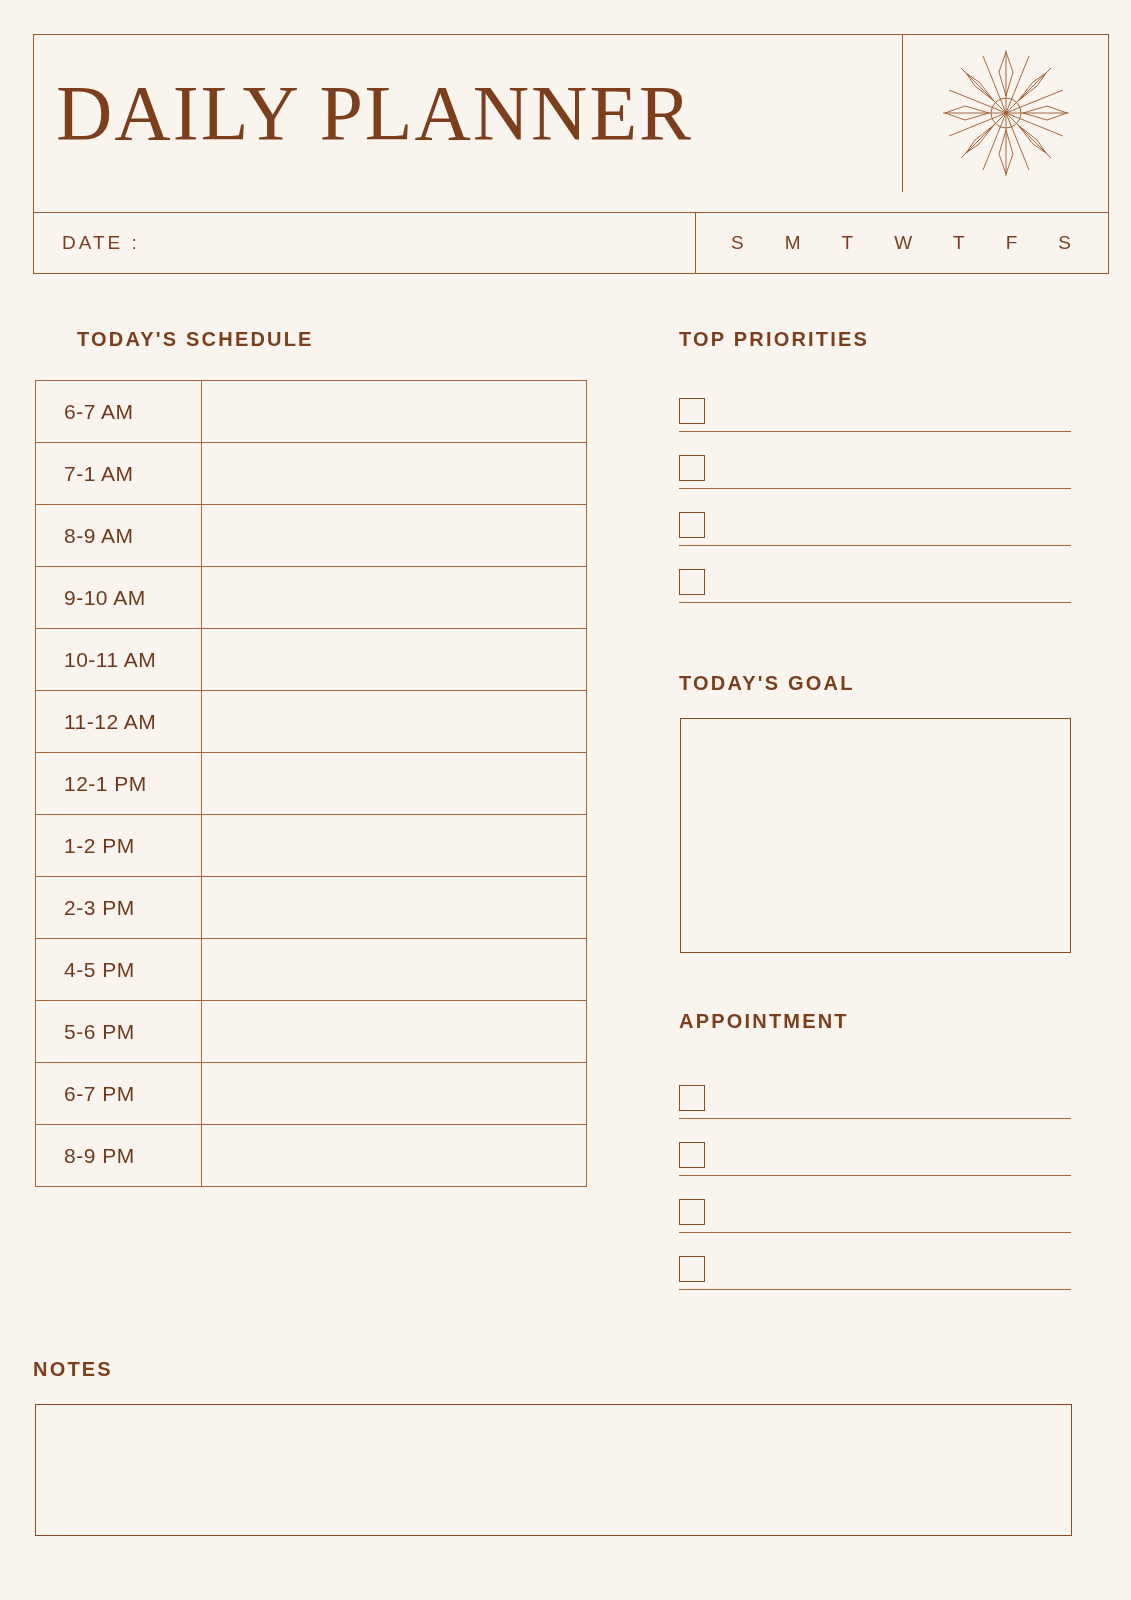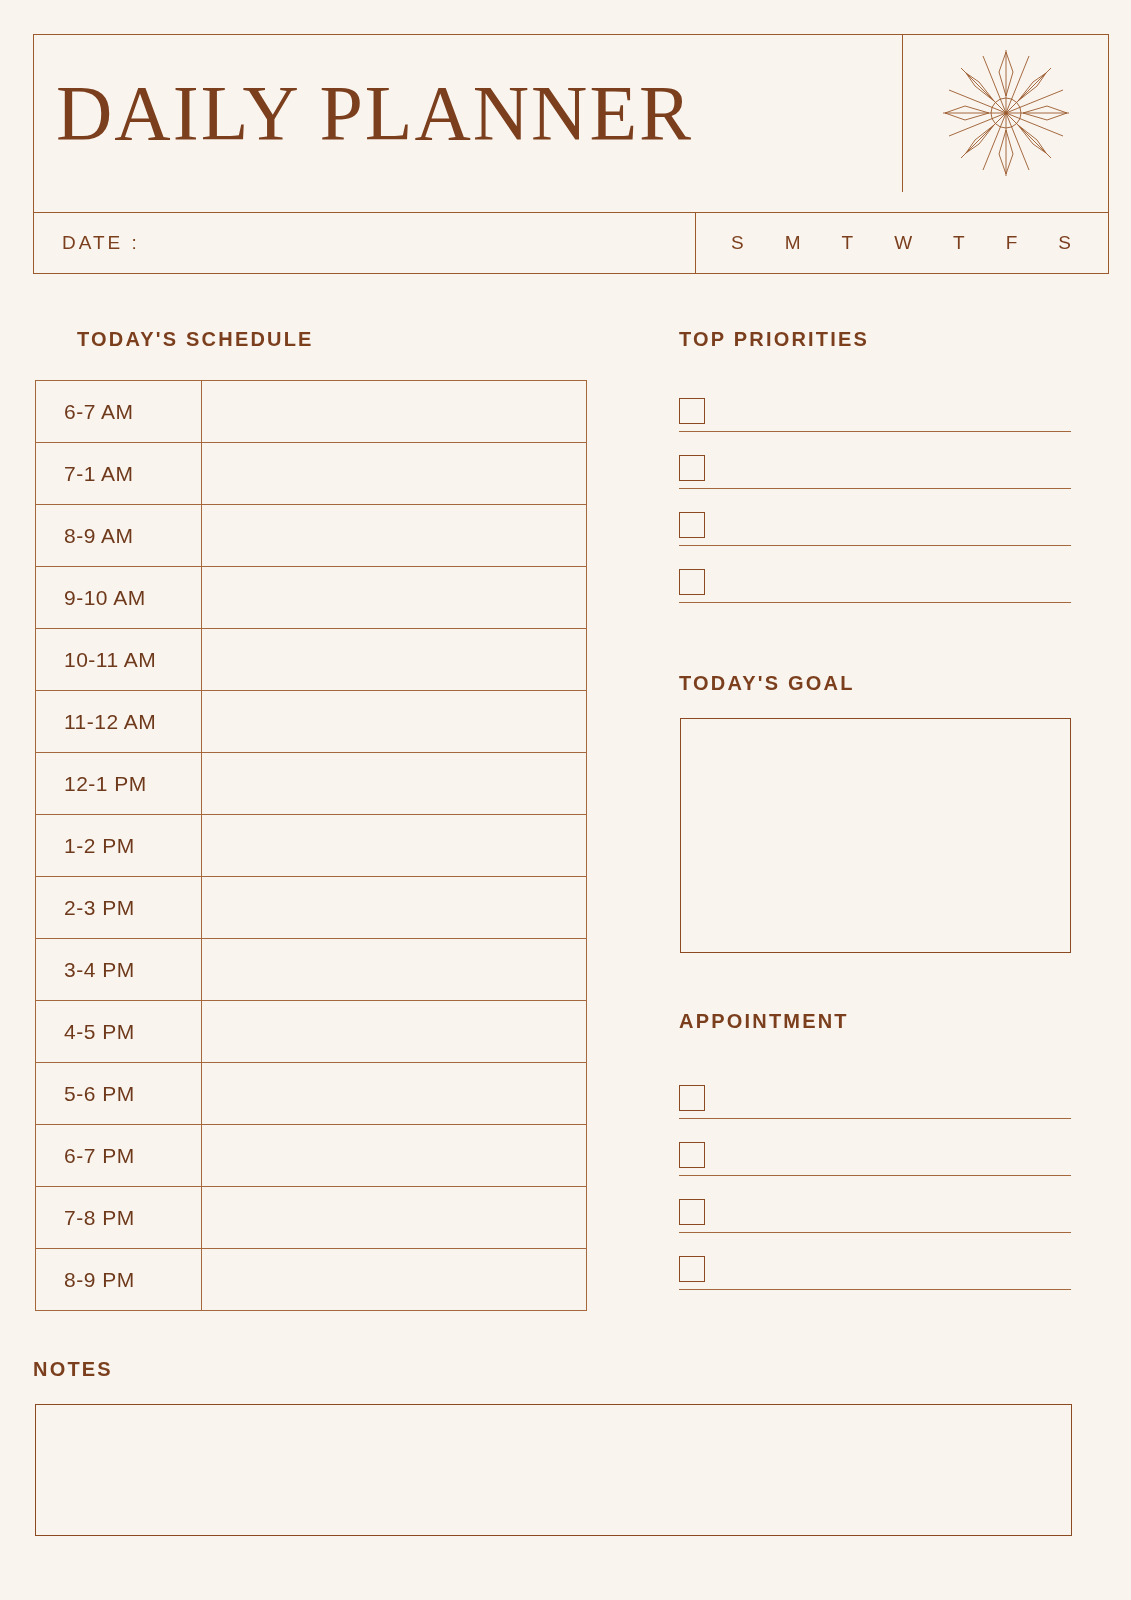--- a/index.html
+++ b/index.html
@@ -275,37 +275,29 @@
       </tr>
       <tr>
         <td class="time">1-2 PM</td>
         <td class="entry"></td>
       </tr>
       <tr>
         <td class="time">2-3 PM</td>
         <td class="entry"></td>
       </tr>
       <tr>
-        <td class="time">3-4 PM</td>
-        <td class="entry"></td>
-      </tr>
-      <tr>
         <td class="time">4-5 PM</td>
         <td class="entry"></td>
       </tr>
       <tr>
         <td class="time">5-6 PM</td>
         <td class="entry"></td>
       </tr>
       <tr>
         <td class="time">6-7 PM</td>
-        <td class="entry"></td>
-      </tr>
-      <tr>
-        <td class="time">7-8 PM</td>
         <td class="entry"></td>
       </tr>
       <tr>
         <td class="time">8-9 PM</td>
         <td class="entry"></td>
       </tr>
     </tbody>
   </table>
 
   <div class="checklist" id="priorities-list">

